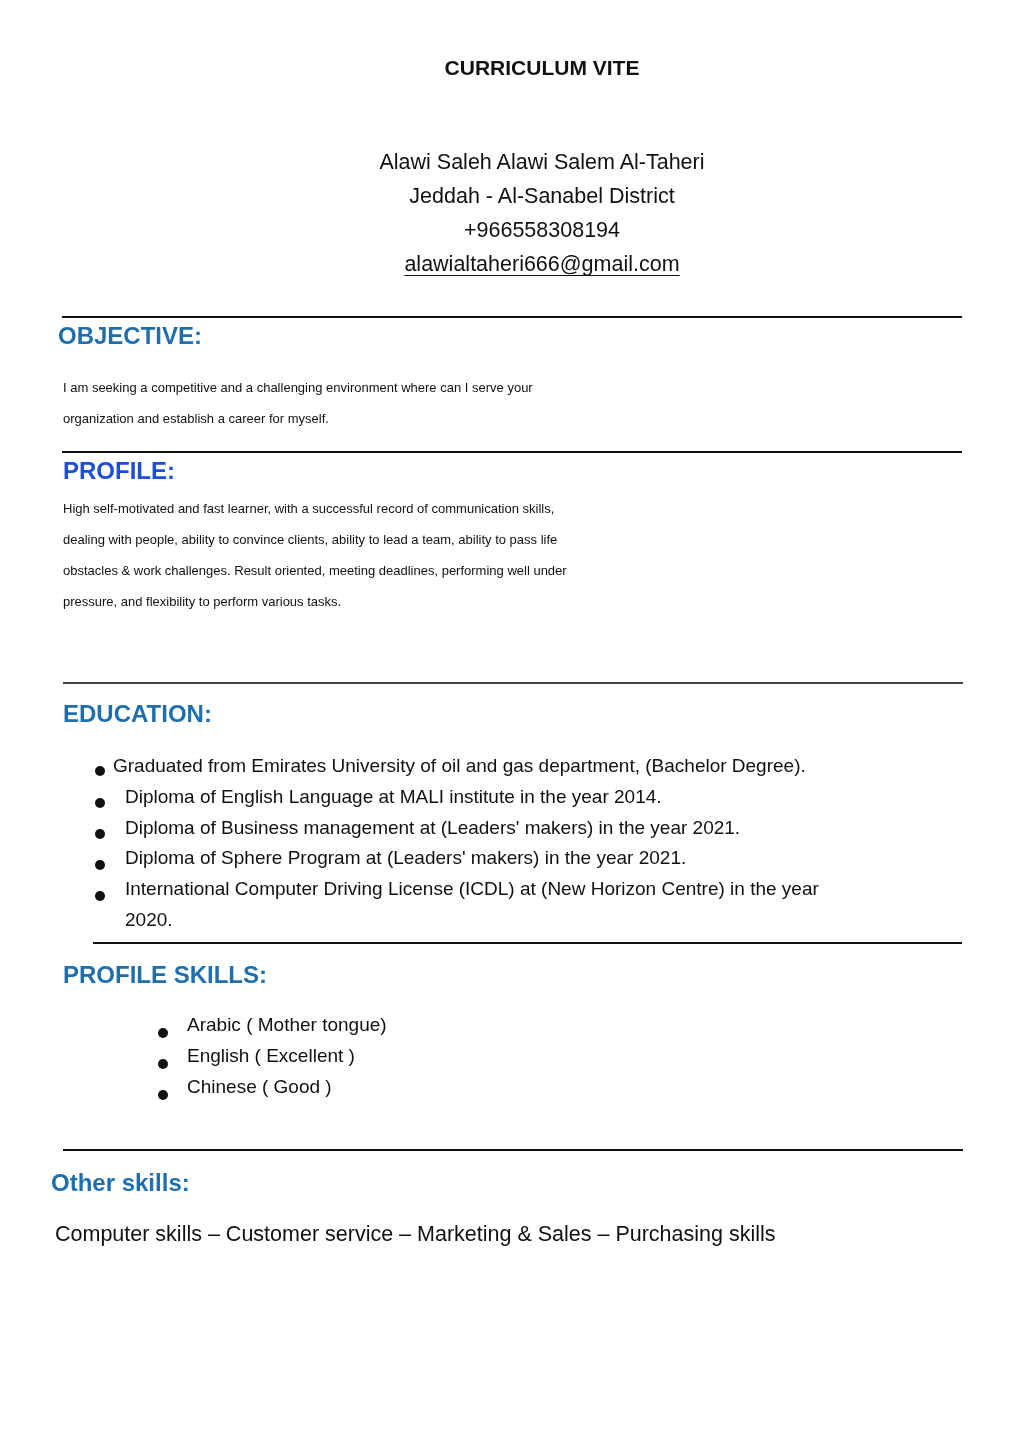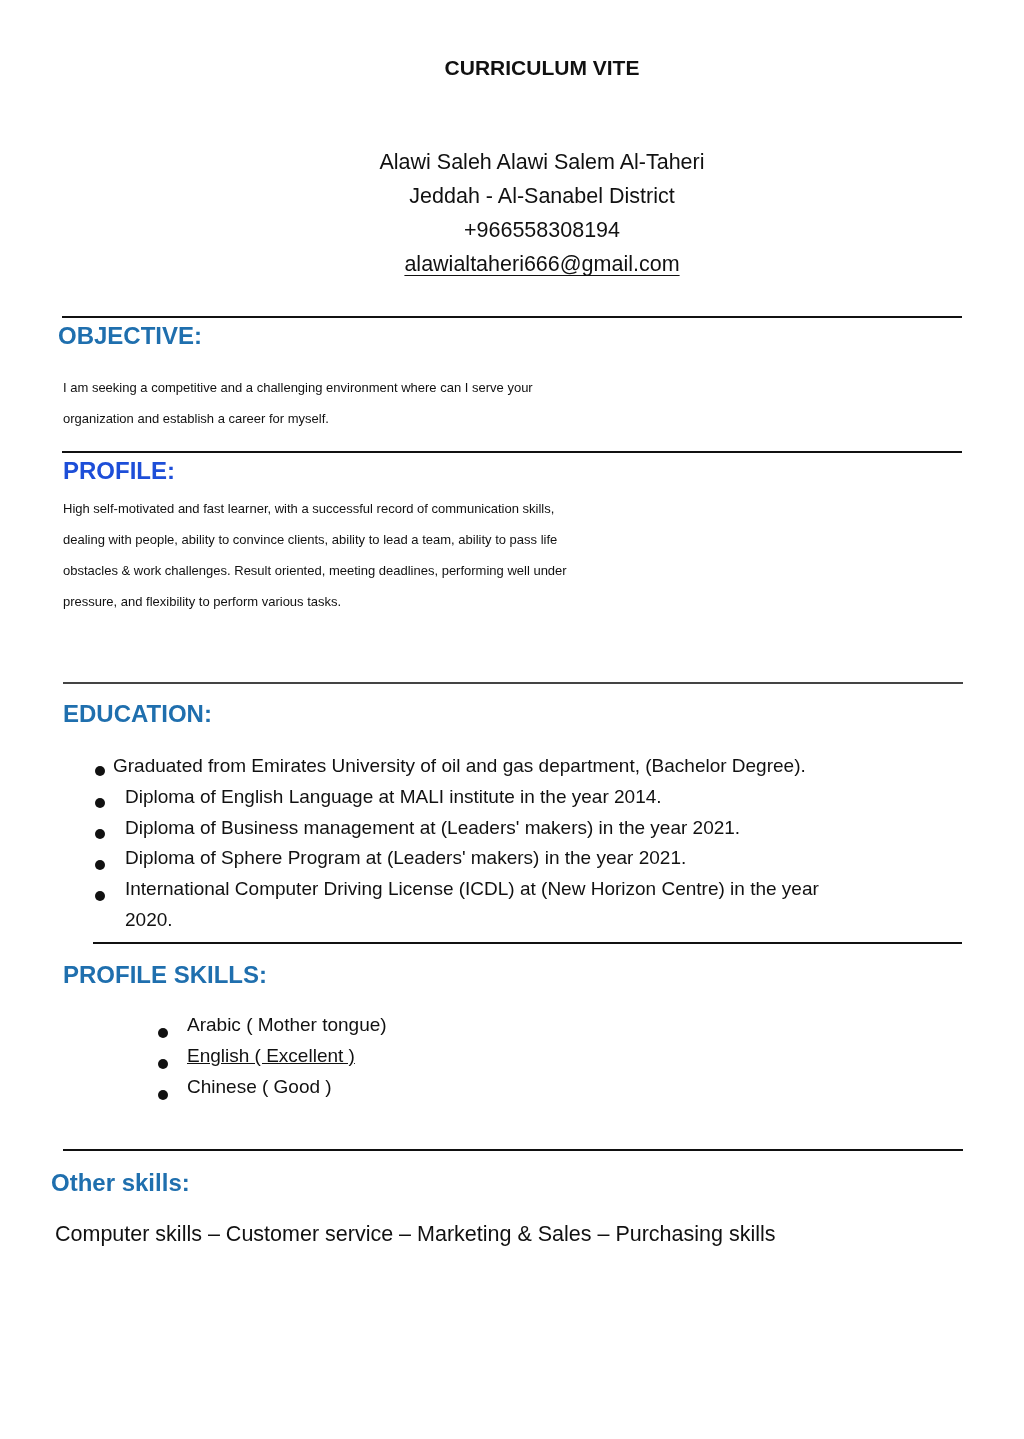--- a/index.html
+++ b/index.html
@@ -53,20 +53,20 @@
   <div class="bullet-row" style="left:125px;top:909px;">2020.</div>
 </div>
 
 <div class="rule" style="left:93px;width:869px;top:942px;"></div>
 <div class="heading" style="left: 63px; top: 961px; color: rgb(31, 111, 174);">PROFILE SKILLS:</div>
 
 <div>
   <div class="dot" style="left:158px;top:1028px;"></div>
   <div class="bullet-row" style="left:187px;top:1014px;">Arabic ( Mother tongue)</div>
   <div class="dot" style="left:158px;top:1059px;"></div>
-  <div class="bullet-row" style="left:187px;top:1045px;text-decoration:underline;">English ( Excellent )</div>
+  <div class="bullet-row" style="left:187px;top:1045px;">English ( Excellent )</div>
   <div class="dot" style="left:158px;top:1090px;"></div>
   <div class="bullet-row" style="left:187px;top:1076px;">Chinese ( Good )</div>
 </div>
 
 <div class="rule" style="left:63px;width:900px;top:1149px;"></div>
 <div class="heading" style="left: 51px; top: 1169px; color: rgb(31, 111, 174);">Other skills:</div>
 <div class="para" style="left:55px;top:1219px;font-size:21.5px;">Computer skills – Customer service – Marketing &amp; Sales – Purchasing skills</div>
 
 </body></html>

